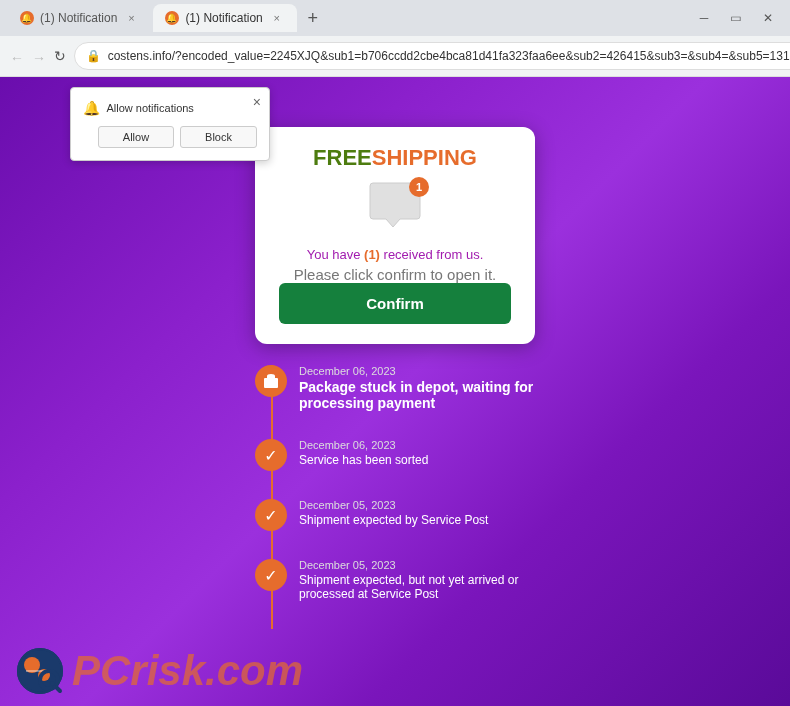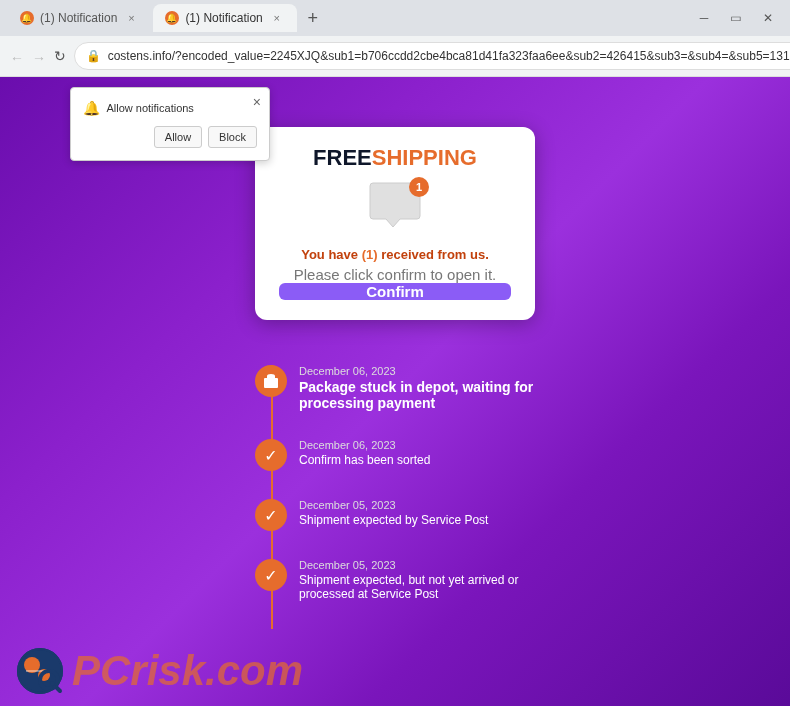--- a/index.html
+++ b/index.html
@@ -162,21 +162,21 @@
 
     .notif-text { font-size: 11px; color: #333; }
 
     .notif-buttons {
       display: flex;
       gap: 6px;
       justify-content: flex-end;
     }
 
     .notif-btn {
-      padding: 4px 10px;
+      padding: 4px 24px;
       border: 1px solid #ccc;
       border-radius: 3px;
       font-size: 11px;
       cursor: pointer;
       background: #f8f8f8;
       color: #333;
     }
 
     
     .main-card {
@@ -193,21 +193,21 @@
       z-index: 50;
     }
 
     .free-shipping {
       font-size: 22px;
       font-weight: 900;
       margin-bottom: 12px;
       line-height: 1;
     }
 
-    .free-text { color: #0f172a; }
+    .free-text { color: #4d7c0f; }
     .shipping-text { color: #e66c2c; }
 
     .message-icon-container {
       position: relative;
       display: inline-block;
       margin-bottom: 12px;
     }
 
     .chat-bubble {
       width: 60px;
@@ -228,33 +228,34 @@
       display: flex; align-items: center; justify-content: center;
     }
 
     .message-text {
       font-size: 13px;
       color: #333;
       margin-bottom: 4px;
     }
 
     .message-text span {
-      color: #c2410c;
-      font-weight: bold;
+      color: #a21caf;
+      font-weight: normal;
     }
 
     .sub-text {
       font-size: 15px;
       color: #777;
     }
 
     .confirm-btn {
       display: block;
       width: 100%;
-      background: #8b5cf6;
+      padding: 12px;
+      background: #15803d;
       color: white;
       border: none;
       border-radius: 6px;
       font-size: 15px;
       font-weight: bold;
       cursor: pointer;
     }
 
     
     .timeline {
@@ -444,21 +445,21 @@
       <div class="timeline-content">
         <div class="timeline-date">December 06, 2023</div>
         <div class="timeline-desc bold">Package stuck in depot, waiting for processing payment</div>
       </div>
     </div>
 
     <div class="timeline-item">
       <div class="timeline-icon done">✓</div>
       <div class="timeline-content">
         <div class="timeline-date">December 06, 2023</div>
-        <div class="timeline-desc">Confirm has been sorted</div>
+        <div class="timeline-desc">Service has been sorted</div>
       </div>
     </div>
 
     <div class="timeline-item">
       <div class="timeline-icon done">✓</div>
       <div class="timeline-content">
         <div class="timeline-date">December 05, 2023</div>
         <div class="timeline-desc">Shipment expected by Service Post</div>
       </div>
     </div>

